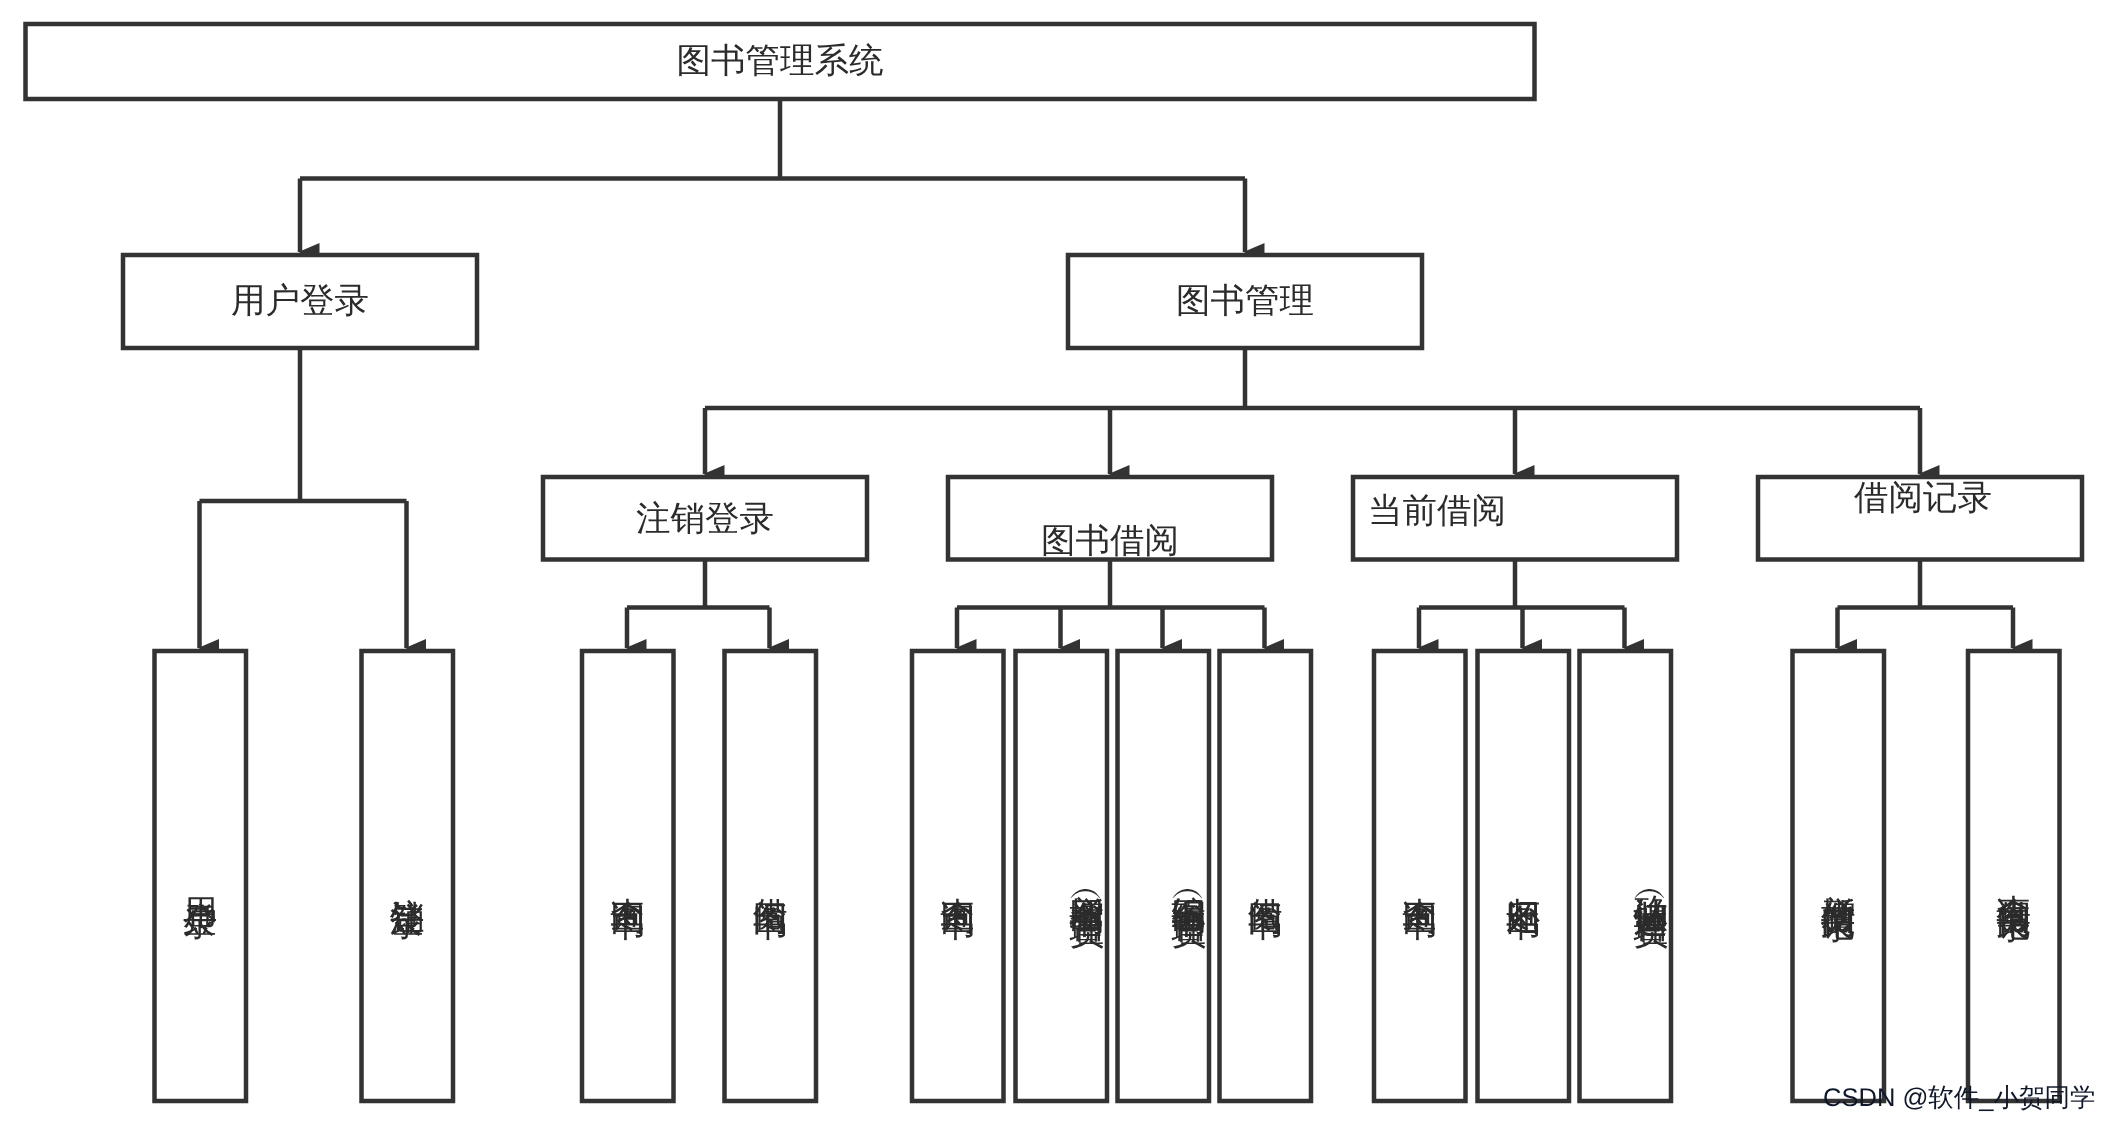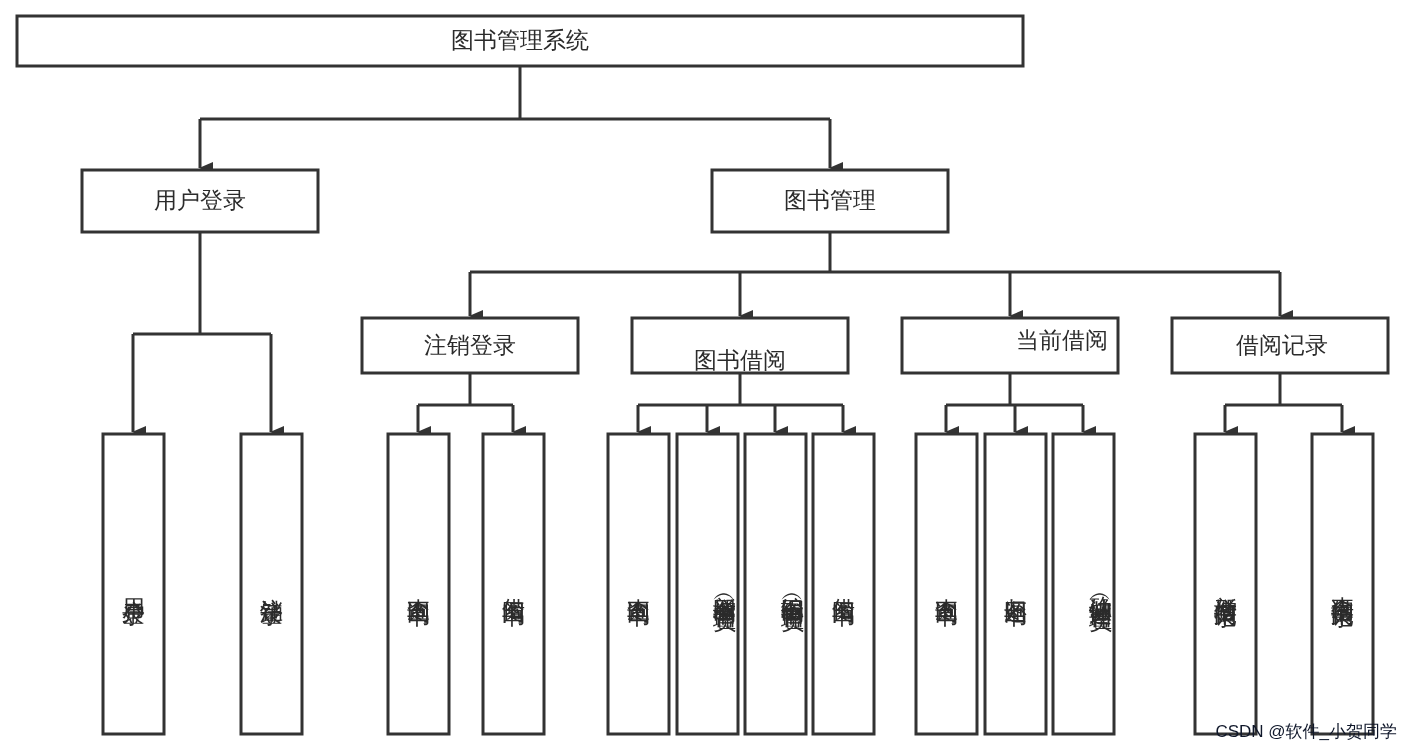--- a/index.html
+++ b/index.html
@@ -151,22 +151,22 @@
         <rect x="1312" y="434" width="61" height="300" class="node-box"></rect>
       </g>
   </svg>
 
   <div id="labels-layer">
       <div class="node-label horizontal" style="left: 17px; top: 16px; width: 1006px; height: 50px;">图书管理系统</div>
       <div class="node-label horizontal" style="left: 82px; top: 170px; width: 236px; height: 62px;">用户登录</div>
       <div class="node-label horizontal" style="left: 712px; top: 170px; width: 236px; height: 62px;">图书管理</div>
       <div class="node-label horizontal" style="left: 362px; top: 318px; width: 216px; height: 55px;">注销登录</div>
       <div class="node-label horizontal" style="left: 632px; top: 332px; width: 216px; height: 57px;">图书借阅</div>
-      <div class="node-label horizontal" style="left: 954px; top: 318px; width: 216px; height: 46px;">当前借阅</div>
-      <div class="node-label horizontal" style="left: 1172px; top: 318px; width: 220px; height: 55px;">借阅记录</div>
+      <div class="node-label horizontal" style="left: 850px; top: 318px; width: 216px; height: 46px;">当前借阅</div>
+      <div class="node-label horizontal" style="left: 1172px; top: 304px; width: 220px; height: 55px;">借阅记录</div>
       <div class="node-label vertical centered" style="left: 103px; top: 434px; width: 61px; height: 300px;">用户登录</div>
       <div class="node-label vertical centered" style="left: 241px; top: 434px; width: 61px; height: 300px;">注销登录</div>
       <div class="node-label vertical centered" style="left: 388px; top: 434px; width: 61px; height: 300px;">查询图书</div>
       <div class="node-label vertical centered" style="left: 483px; top: 434px; width: 61px; height: 300px;">借阅图书</div>
       <div class="node-label vertical centered" style="left: 608px; top: 434px; width: 61px; height: 300px;">查询图书</div>
       <div class="node-label vertical" style="left: 677px; top: 434px; width: 61px; height: 300px;">新增图书（管理员）</div>
       <div class="node-label vertical" style="left: 745px; top: 434px; width: 61px; height: 300px;">编辑图书（管理员）</div>
       <div class="node-label vertical centered" style="left: 813px; top: 434px; width: 61px; height: 300px;">借阅图书</div>
       <div class="node-label vertical centered" style="left: 916px; top: 434px; width: 61px; height: 300px;">查询图书</div>
       <div class="node-label vertical centered" style="left: 985px; top: 434px; width: 61px; height: 300px;">归还图书</div>

